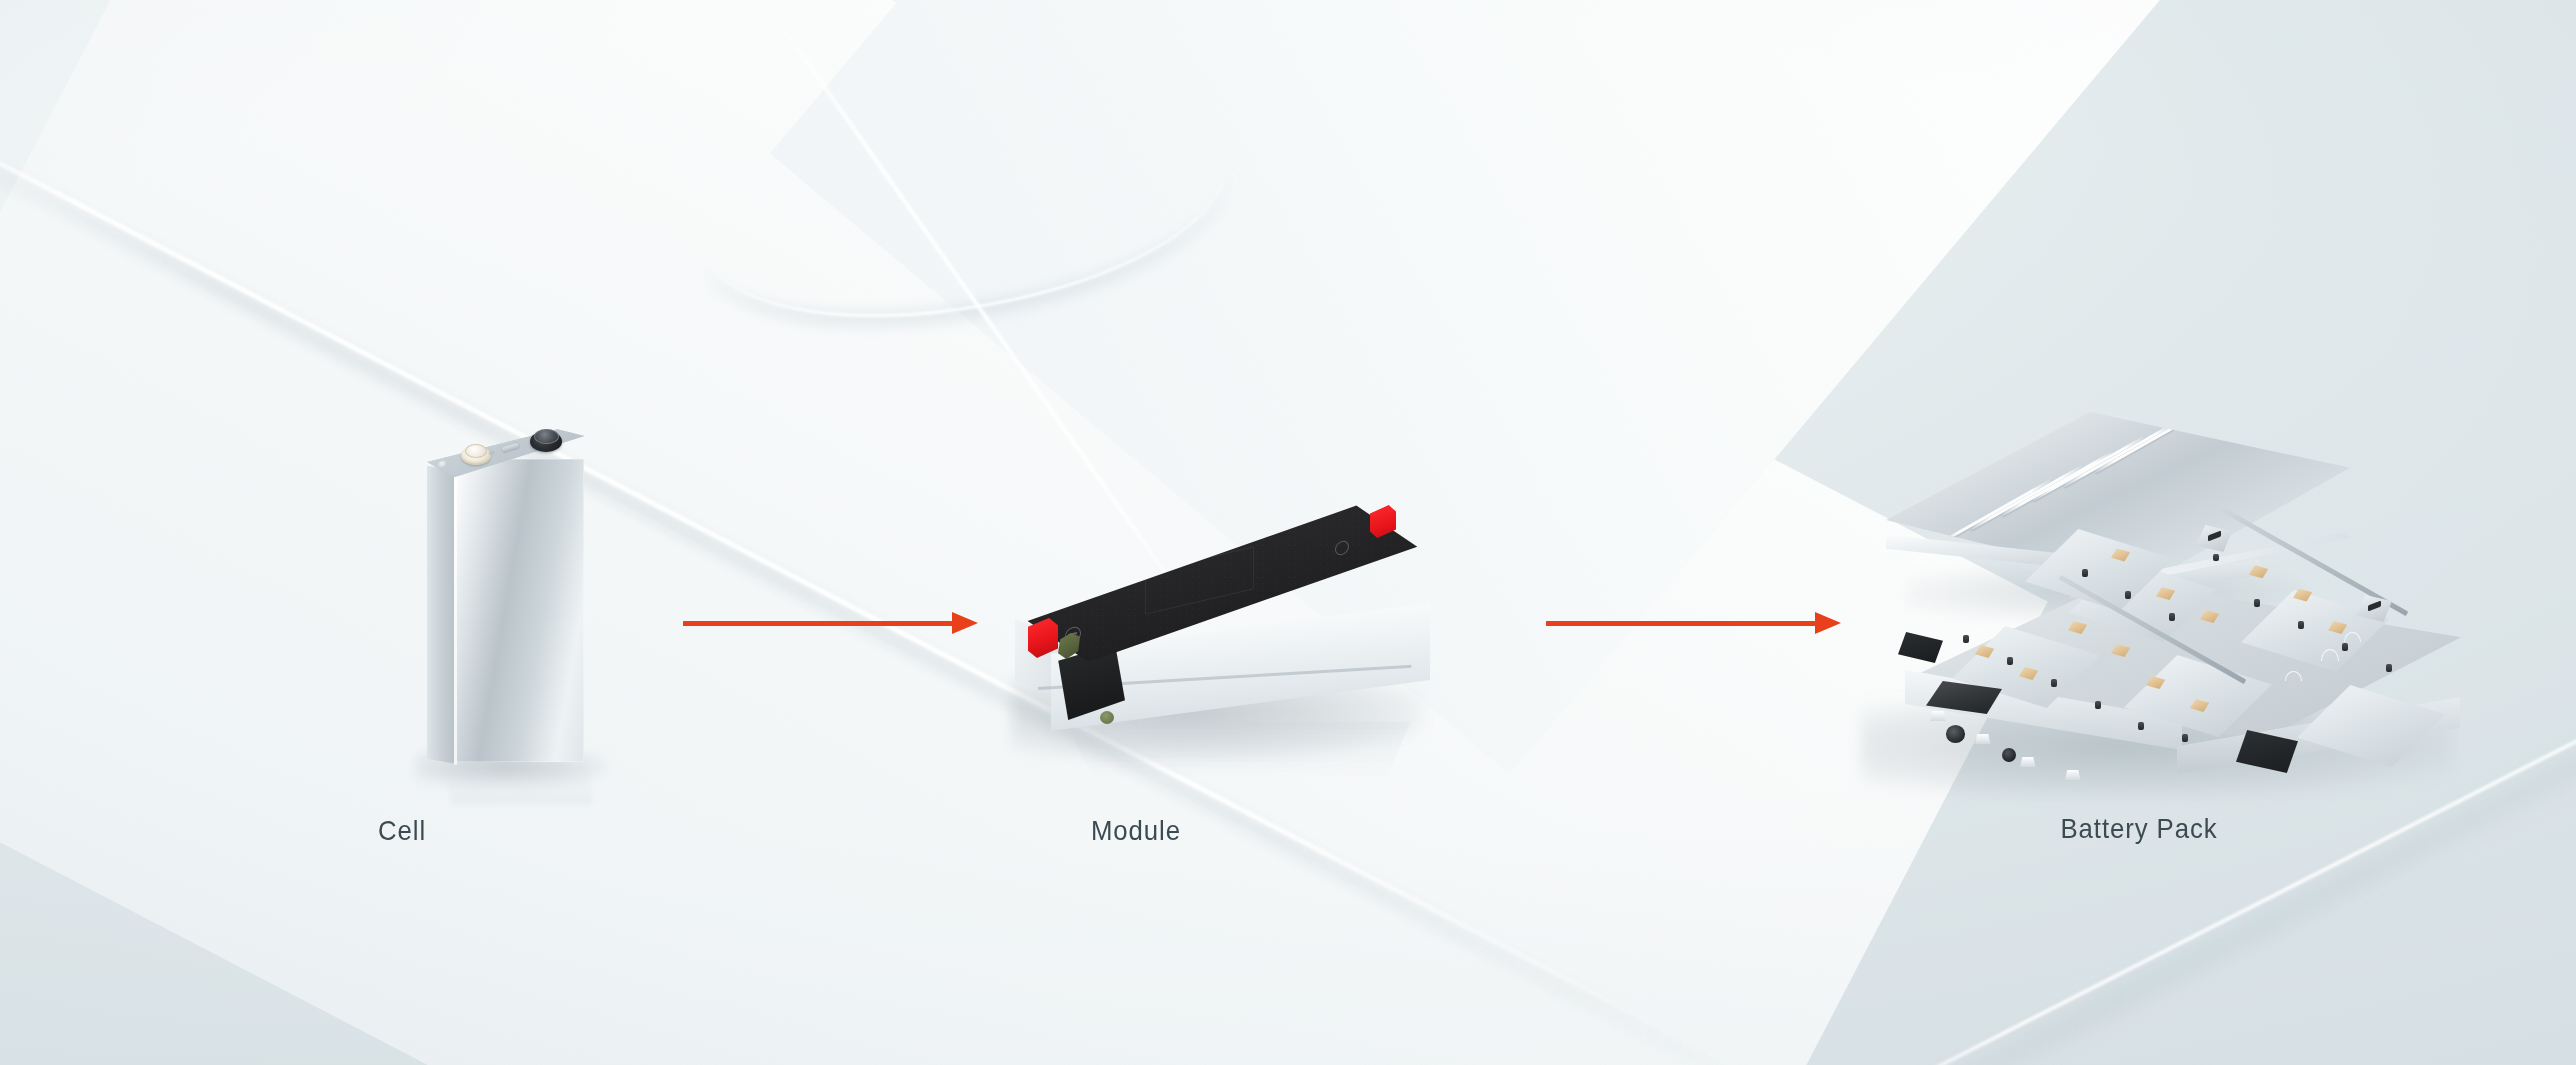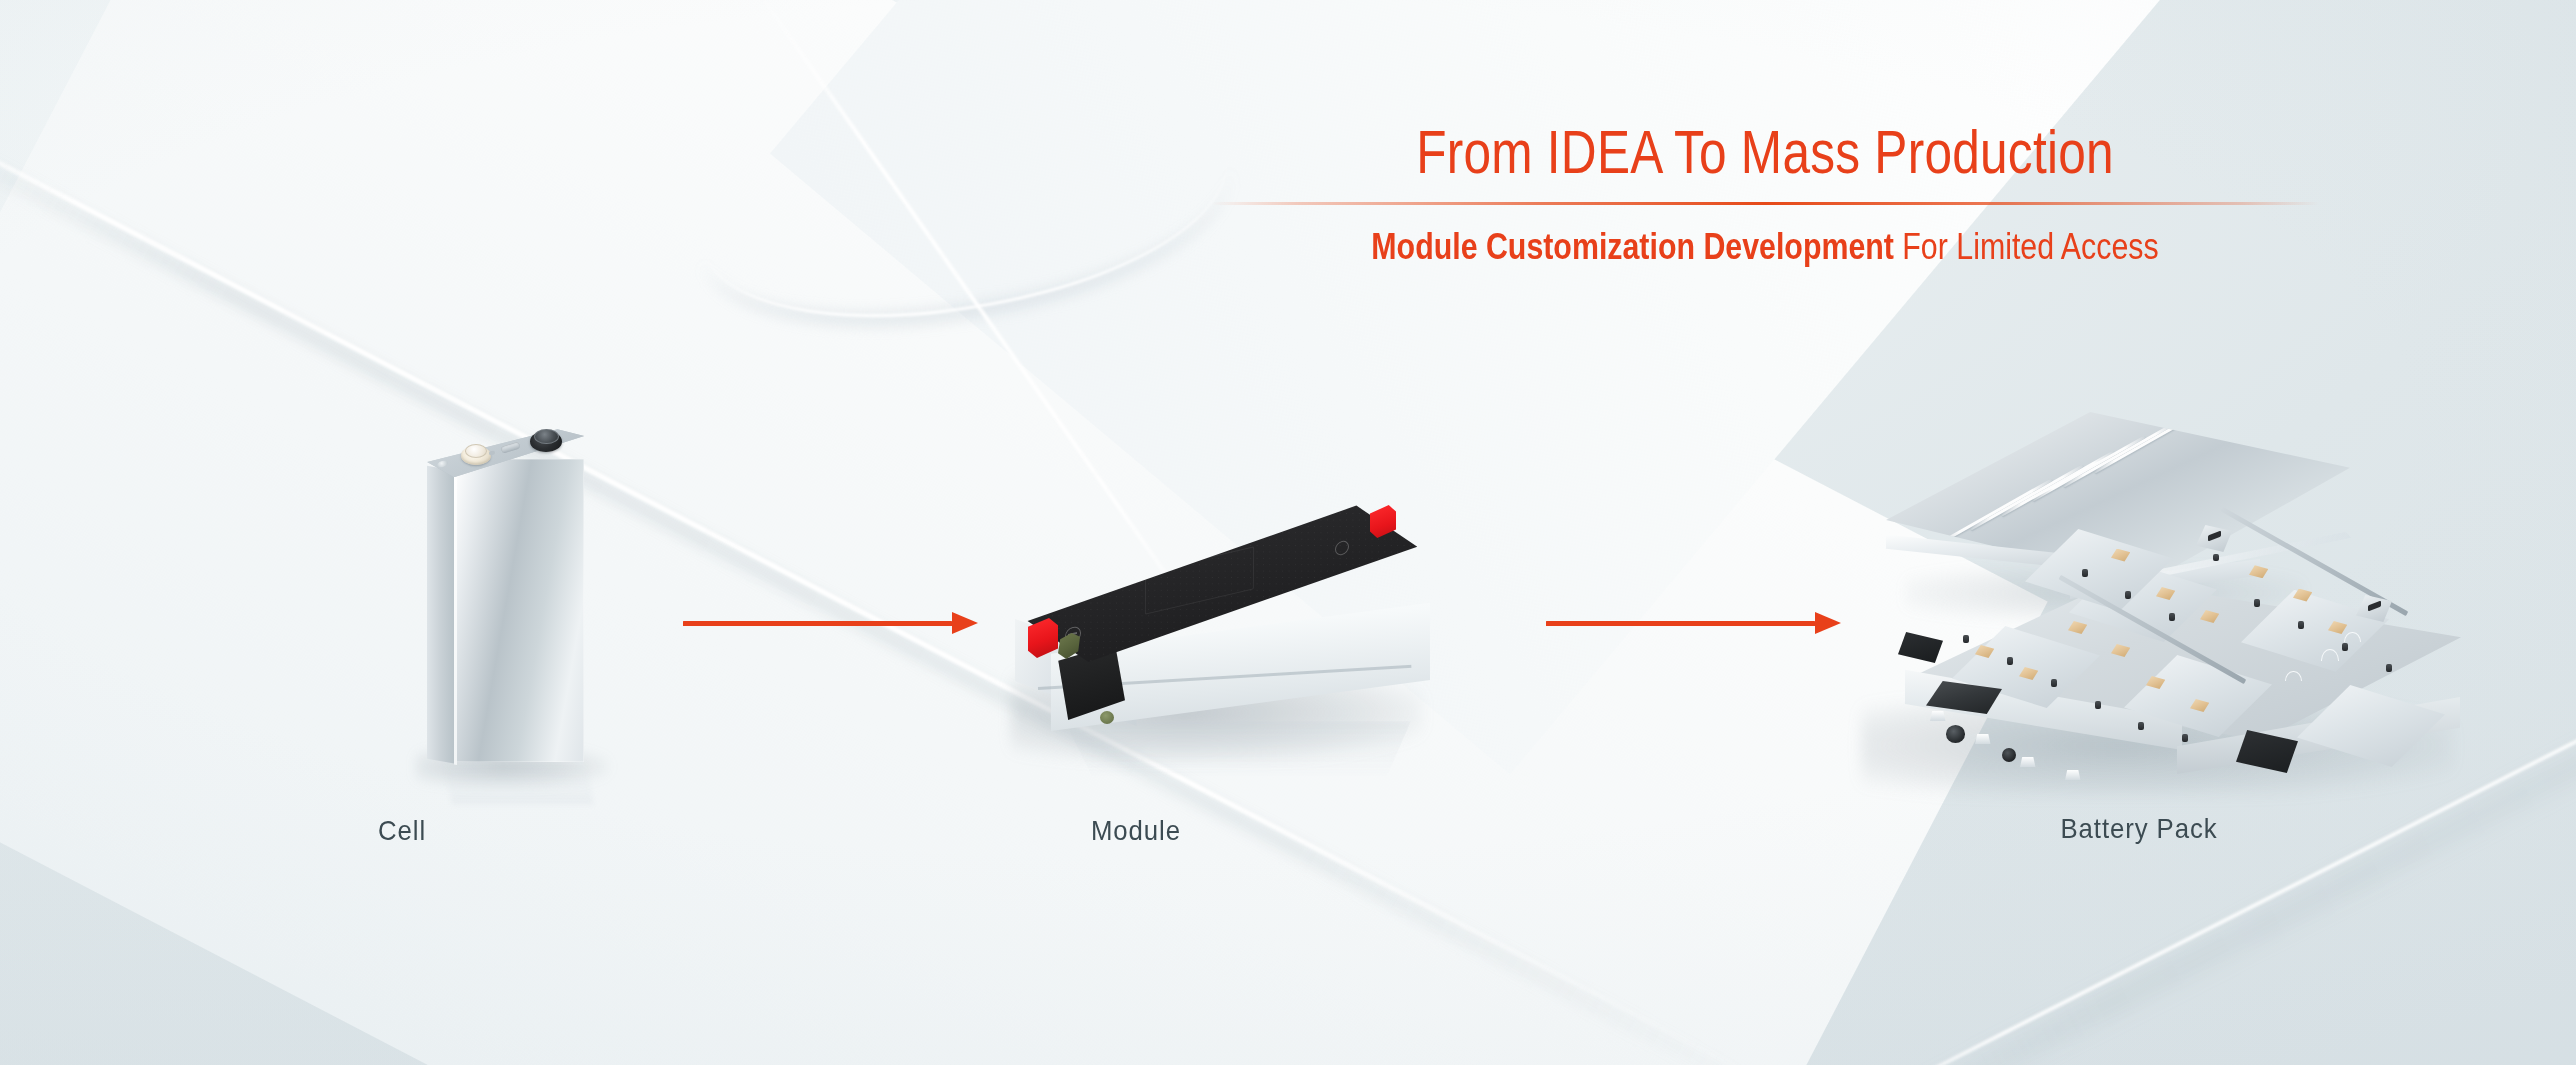--- a/index.html
+++ b/index.html
@@ -477,27 +477,20 @@
   <div class="facet" id="facet-sweep"></div>
   <div class="facet" id="fold-curve-shadow"></div>
   <div class="facet" id="fold-curve-sweep"></div>
   <div class="facet" id="fold-line-sweep"></div>
 
   <div class="facet" id="fold-shade-lower-right"></div>
   <div class="facet" id="fold-line-lower-right"></div>
 
   <div id="bg-vignette"></div>
 
-  <div id="header">
-    <h1 id="title" style="color: rgb(232, 64, 26);">From IDEA To Mass Production</h1>
-
-    <div id="divider"></div>
-
-    <p id="subtitle" style="color: rgb(232, 64, 26);"><span id="subtitle-strong">Module Customization Development</span><span id="subtitle-light"> For Limited Access</span></p>
-  </div>
 
   <div class="stage-item" id="cell-art">
     <div id="cell-shadow"></div>
     <div id="cell-reflection"></div>
     <div id="cell-side"></div>
     <div id="cell-front"></div>
     <div id="cell-side-seam"></div>
     <div id="cell-top"></div>
     <div id="cell-top-face"></div>
     <div id="cell-screw-hole"></div>

